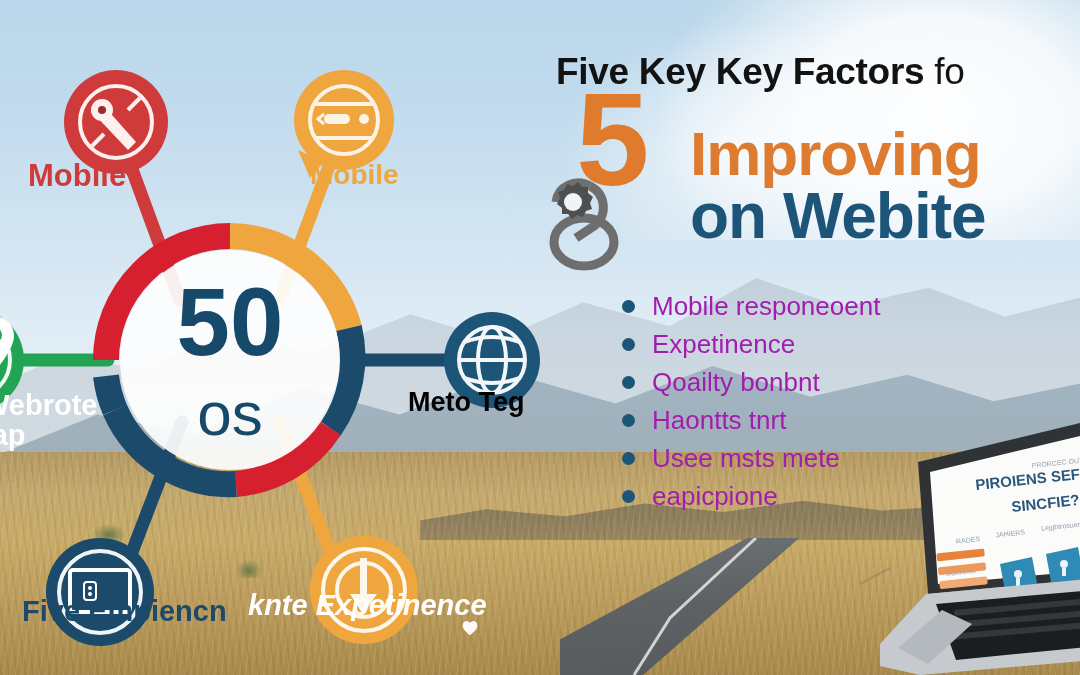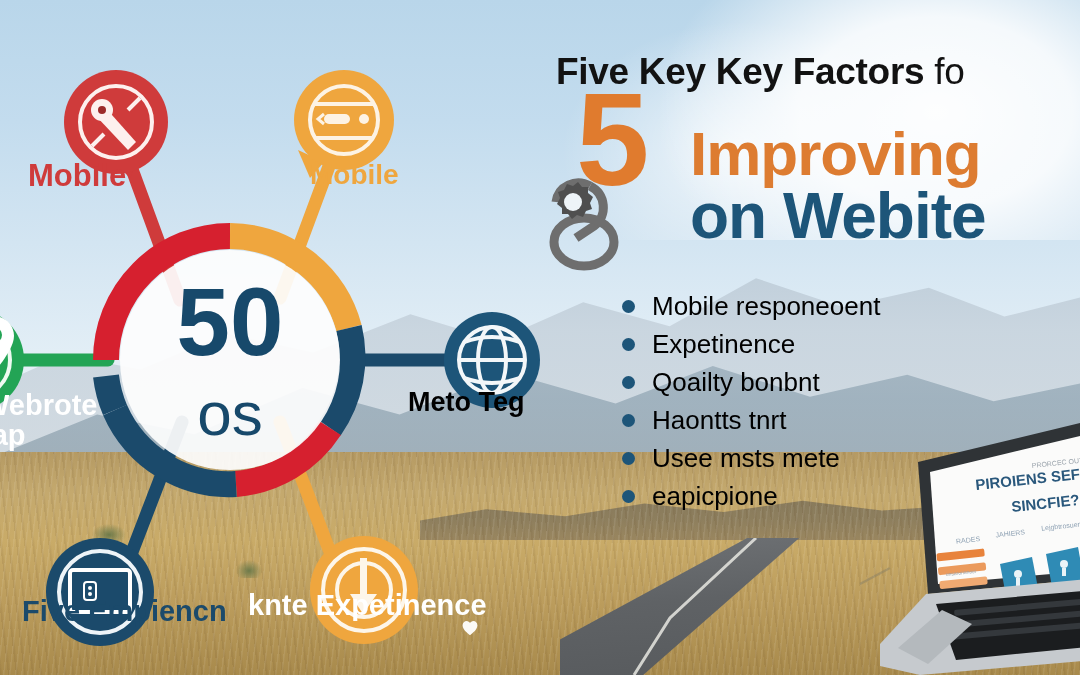--- a/index.html
+++ b/index.html
@@ -148,21 +148,21 @@
     margin-bottom: 2px;
   }
   .bullet-dot {
     width: 13px; height: 13px; border-radius: 50%;
     background: #1d5579;
     margin-right: 17px;
     flex: 0 0 auto;
   }
   .bullet-text {
     font-size: 26px;
-    color: #000000;
+    color: #a21caf;
     font-weight: 400;
     white-space: nowrap;
   }
 
   
   .laptop { position: absolute; left: 880px; top: 398px; width: 260px; height: 277px; }
 
   
   .wheel { position: absolute; left: -20px; top: 30px; width: 580px; height: 620px; }
 
@@ -170,21 +170,21 @@
     position: absolute;
     font-weight: 700;
     white-space: nowrap;
     line-height: 1.05;
   }
   .lbl-mobile   { left: 28px;  top: 160px; font-size: 31px; color: #cf3b3b; }
   .lbl-porwese  { left: 310px; top: 160px; font-size: 28px; color: #efa63e; }
   .lbl-metoteg  { left: 408px; top: 388px; font-size: 27px; color: #000000; }
   .lbl-webrote  { left: -18px; top: 390px; font-size: 29px; color: #ffffff; }
   .lbl-userexp  { left: 22px;  top: 596px; font-size: 29px; color: #1b4a6b; }
-  .lbl-knteexp  { left: 248px; top: 590px; font-size: 29px; color: #ffffff; }
+  .lbl-knteexp  { left: 248px; top: 590px; font-size: 29px; color: #ffffff; font-style: italic; }
 
   .heart-marker {
     position: absolute;
     left: 462px; top: 620px;
     width: 16px; height: 16px;
   }
 </style>
 </head>
 <body>
 

